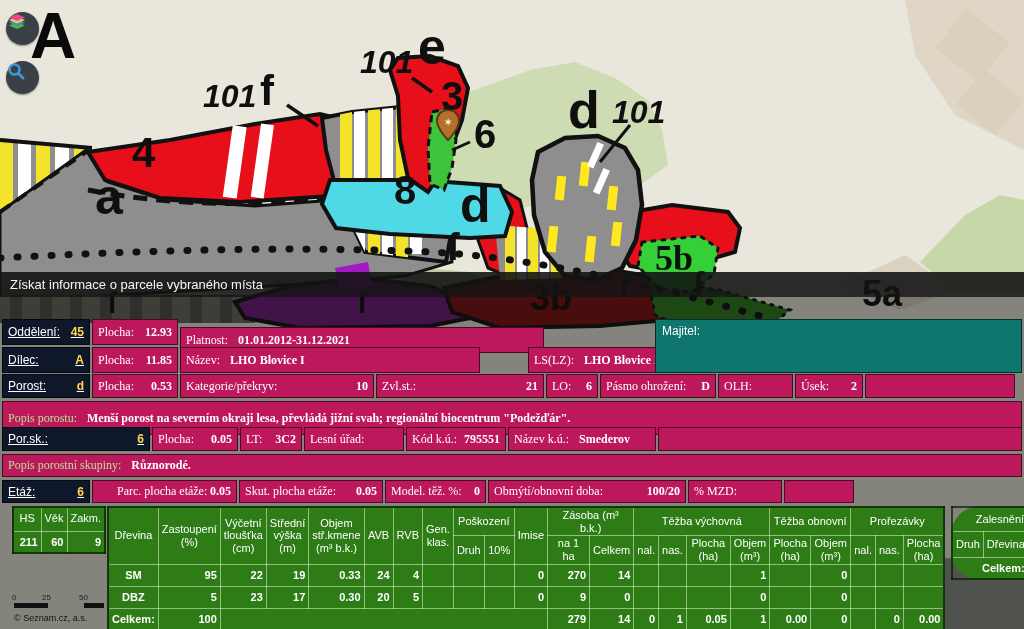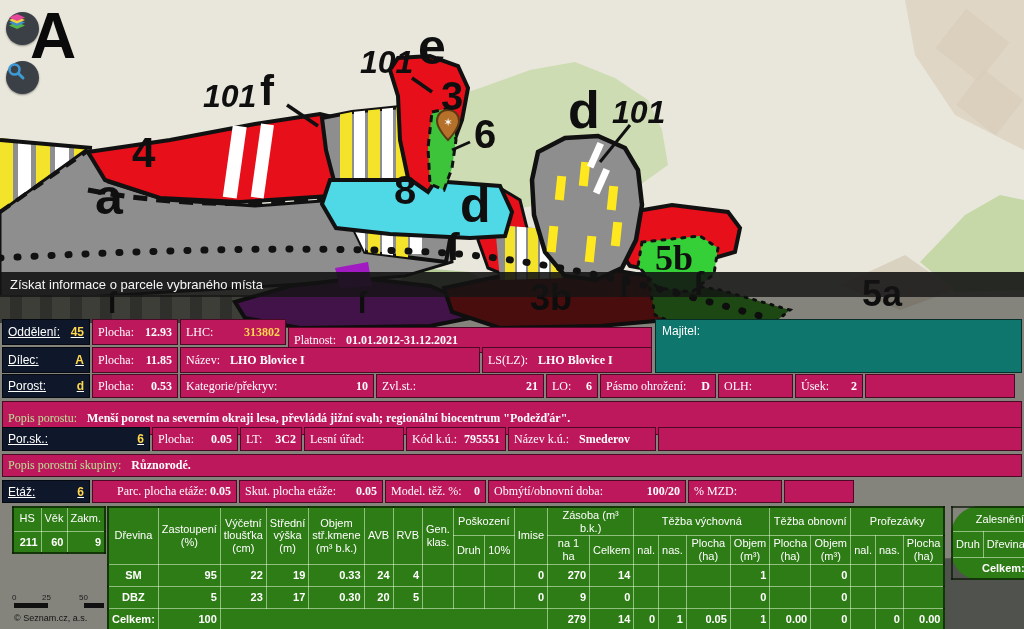--- a/index.html
+++ b/index.html
@@ -235,43 +235,39 @@
   <div id="info-rows">
       <div class="info-row" style="top: 319px; height: 26px;">
         <div class="cell gray" style="width: 88px;">
           <span class="lbl">Oddělení:</span>
           <span class="val yellow">45</span>
         </div>
         <div class="cell green" style="width: 86px;">
           <span class="lbl">Plocha:</span>
           <span class="val">12.93</span>
         </div>
-        <div class="cell green" style="width: 106px;">
-          <span class="lbl">LHC:</span>
-          <span class="val yellow">313802</span>
-        </div>
         <div class="cell green inline" style="width: 364px; margin-top: 8px;">
           <span class="lbl">Platnost:</span>
           <span class="val">01.01.2012-31.12.2021</span>
         </div>
       </div>
       <div class="info-row" style="top: 347px; height: 26px;">
         <div class="cell gray" style="width: 88px;">
           <span class="lbl">Dílec:</span>
           <span class="val yellow">A</span>
         </div>
         <div class="cell green" style="width: 86px;">
           <span class="lbl">Plocha:</span>
           <span class="val">11.85</span>
         </div>
         <div class="cell green inline" style="width: 300px;">
           <span class="lbl">Název:</span>
           <span class="val">LHO Blovice I</span>
         </div>
-        <div class="cell green inline" style="width: 170px;">
+        <div class="cell green inline" style="width: 170px; margin-left: 46px;">
           <span class="lbl">LS(LZ):</span>
           <span class="val">LHO Blovice I</span>
         </div>
       </div>
       <div class="info-row" style="top: 374px; height: 24px;">
         <div class="cell gray" style="width: 88px;">
           <span class="lbl">Porost:</span>
           <span class="val yellow">d</span>
         </div>
         <div class="cell green" style="width: 86px;">

